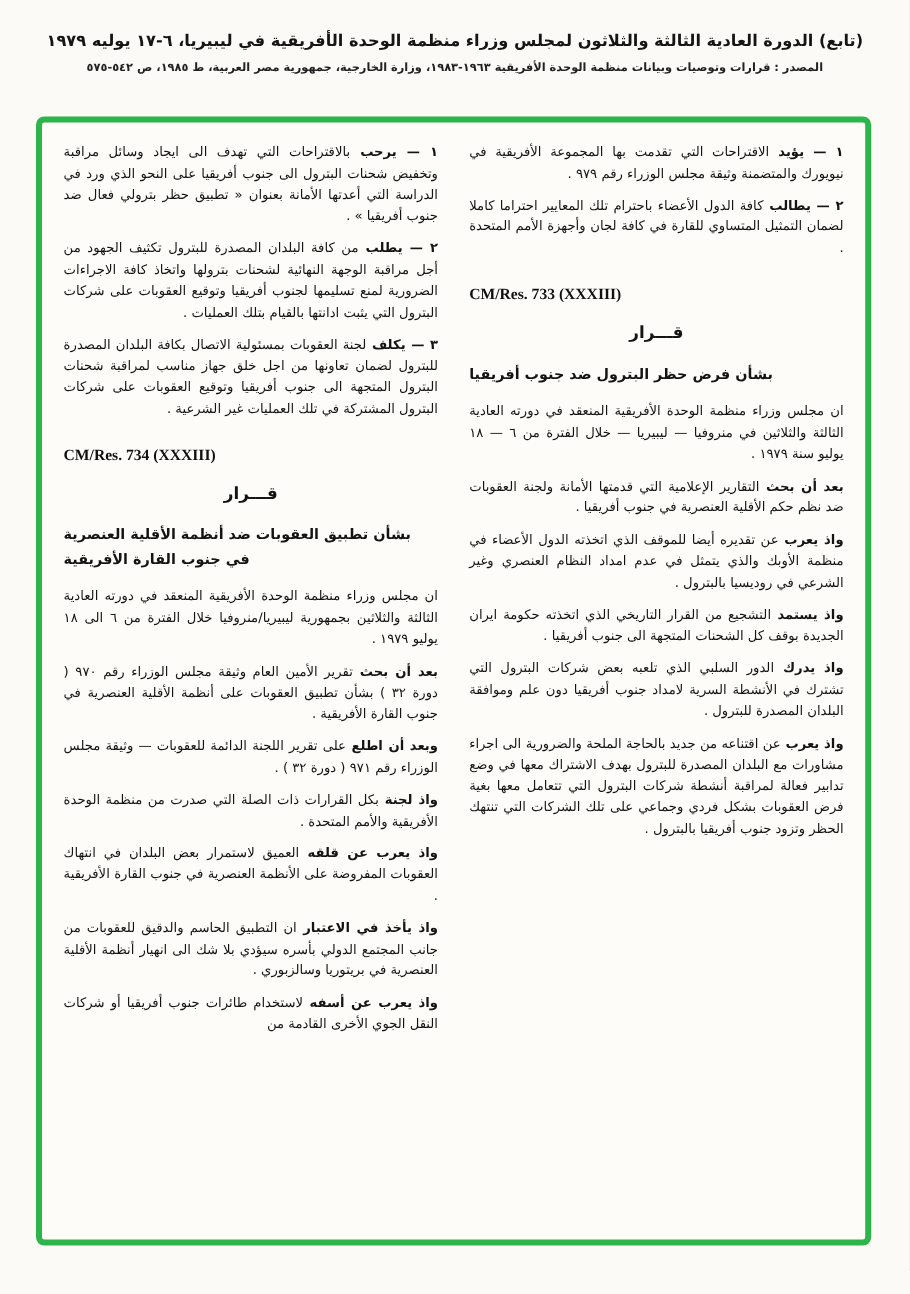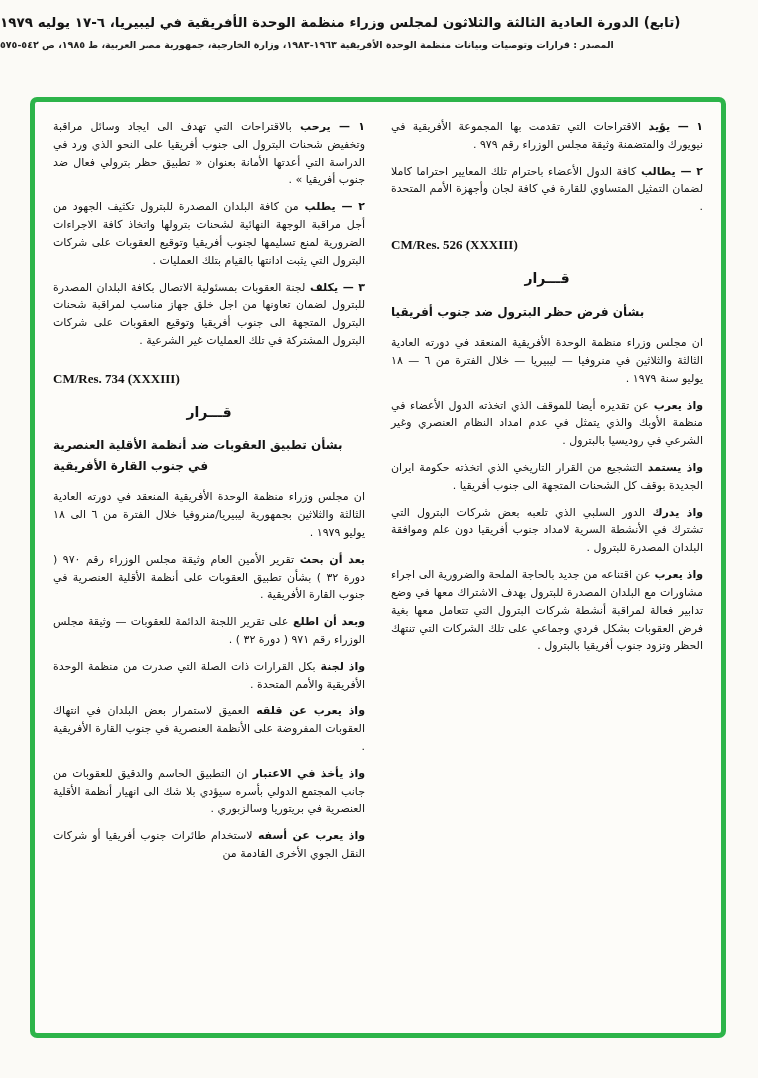--- a/index.html
+++ b/index.html
@@ -11,24 +11,24 @@
     position: relative;
     width: 758px;
     height: 1078px;
     background: #fbfaf6;
     font-family: "DejaVu Sans", sans-serif;
     color: #151515;
     overflow: hidden;
   }
   .page-header {
     position: absolute;
-    top: 14px;
+    top: 26px;
     left: 0;
     width: 100%;
-    text-align: left;
+    text-align: center;
     direction: rtl;
   }
   .header-line1 {
     font-size: 13.5px;
     font-weight: bold;
     letter-spacing: 0.2px;
   }
   .header-line2 {
     margin-top: 9px;
     font-size: 9.5px;
@@ -106,24 +106,25 @@
   <div class="page-header">
     <div class="header-line1">(تابع) الدورة العادية الثالثة والثلاثون لمجلس وزراء منظمة الوحدة الأفريقية في ليبيريا، ٦-١٧ يوليه ١٩٧٩</div>
     <div class="header-line2">المصدر : قرارات وتوصيات وبيانات منظمة الوحدة الأفريقية ١٩٦٣-١٩٨٣، وزارة الخارجية، جمهورية مصر العربية، ط ١٩٨٥، ص ٥٤٢-٥٧٥</div>
   </div>
 
   <div class="green-frame" style="border-color: rgb(45, 180, 74);">
     <div class="columns">
       <div class="column">
           <p class="para body"><span class="lead">١ — يؤيد </span>الاقتراحات التي تقدمت بها المجموعة الأفريقية في نيويورك والمتضمنة وثيقة مجلس الوزراء رقم ٩٧٩ .</p>
           <p class="para body"><span class="lead">٢ — يطالب </span>كافة الدول الأعضاء باحترام تلك المعايير احتراما كاملا لضمان التمثيل المتساوي للقارة في كافة لجان وأجهزة الأمم المتحدة .</p>
-          <p class="para ref">CM/Res. 526 (XXXIII)</p>
+          <p class="para ref">CM/Res. 733 (XXXIII)</p>
           <p class="para title">قـــرار</p>
           <p class="para subtitle">بشأن فرض حظر البترول ضد جنوب أفريقيا</p>
           <p class="para body">ان مجلس وزراء منظمة الوحدة الأفريقية المنعقد في دورته العادية الثالثة والثلاثين في منروفيا — ليبيريا — خلال الفترة من ٦ — ١٨ يوليو سنة ١٩٧٩ .</p>
+          <p class="para body"><span class="lead">بعد أن بحث </span>التقارير الإعلامية التي قدمتها الأمانة ولجنة العقوبات ضد نظم حكم الأقلية العنصرية في جنوب أفريقيا .</p>
           <p class="para body"><span class="lead">واذ يعرب </span>عن تقديره أيضا للموقف الذي اتخذته الدول الأعضاء في منظمة الأوبك والذي يتمثل في عدم امداد النظام العنصري وغير الشرعي في روديسيا بالبترول .</p>
           <p class="para body"><span class="lead">واذ يستمد </span>التشجيع من القرار التاريخي الذي اتخذته حكومة ايران الجديدة بوقف كل الشحنات المتجهة الى جنوب أفريقيا .</p>
           <p class="para body"><span class="lead">واذ يدرك </span>الدور السلبي الذي تلعبه بعض شركات البترول التي تشترك في الأنشطة السرية لامداد جنوب أفريقيا دون علم وموافقة البلدان المصدرة للبترول .</p>
           <p class="para body"><span class="lead">واذ يعرب </span>عن اقتناعه من جديد بالحاجة الملحة والضرورية الى اجراء مشاورات مع البلدان المصدرة للبترول بهدف الاشتراك معها في وضع تدابير فعالة لمراقبة أنشطة شركات البترول التي تتعامل معها بغية فرض العقوبات بشكل فردي وجماعي على تلك الشركات التي تنتهك الحظر وتزود جنوب أفريقيا بالبترول .</p>
         </div>
       <div class="column">
           <p class="para body"><span class="lead">١ — يرحب </span>بالاقتراحات التي تهدف الى ايجاد وسائل مراقبة وتخفيض شحنات البترول الى جنوب أفريقيا على النحو الذي ورد في الدراسة التي أعدتها الأمانة بعنوان « تطبيق حظر بترولي فعال ضد جنوب أفريقيا » .</p>
           <p class="para body"><span class="lead">٢ — يطلب </span>من كافة البلدان المصدرة للبترول تكثيف الجهود من أجل مراقبة الوجهة النهائية لشحنات بترولها واتخاذ كافة الاجراءات الضرورية لمنع تسليمها لجنوب أفريقيا وتوقيع العقوبات على شركات البترول التي يثبت ادانتها بالقيام بتلك العمليات .</p>
           <p class="para body"><span class="lead">٣ — يكلف </span>لجنة العقوبات بمسئولية الاتصال بكافة البلدان المصدرة للبترول لضمان تعاونها من اجل خلق جهاز مناسب لمراقبة شحنات البترول المتجهة الى جنوب أفريقيا وتوقيع العقوبات على شركات البترول المشتركة في تلك العمليات غير الشرعية .</p>
           <p class="para ref">CM/Res. 734 (XXXIII)</p>

